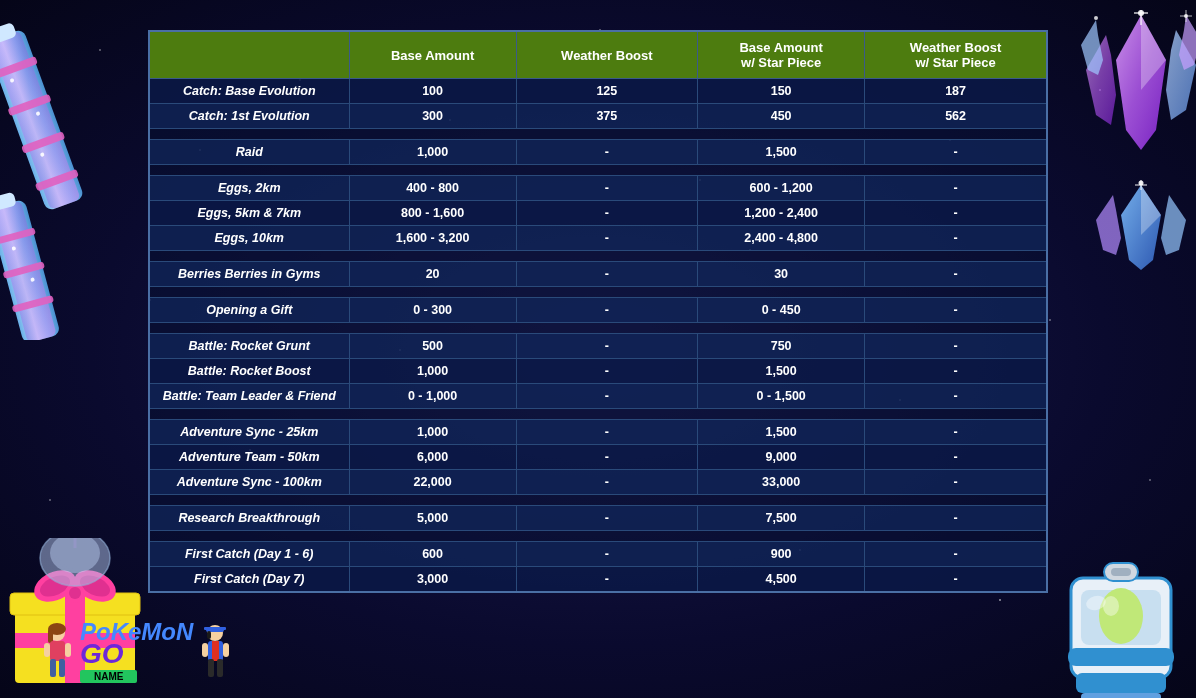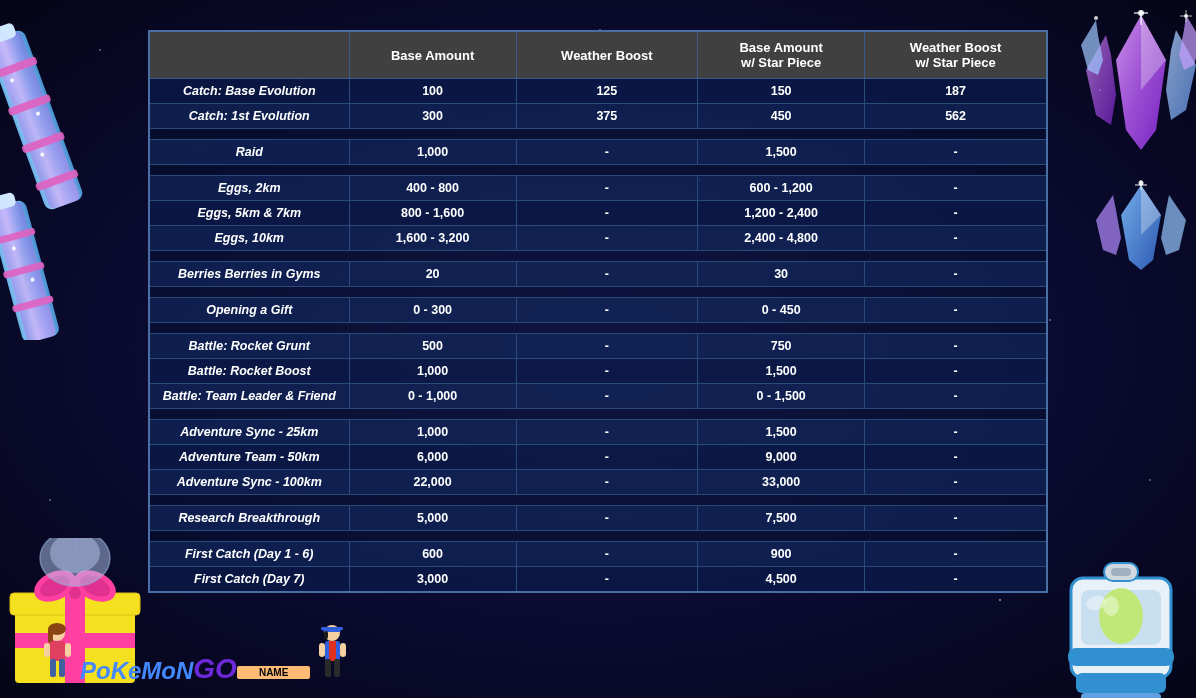--- a/index.html
+++ b/index.html
@@ -47,21 +47,21 @@
       z-index: 10;
     }
 
     table {
       width: 100%;
       border-collapse: collapse;
       border: 2px solid #4a6fa5;
     }
 
     thead tr th {
-      background-color: #404040;
+      background-color: #4d7c0f;
       color: #ffffff;
       font-size: 13px;
       font-weight: bold;
       padding: 8px 6px;
       border: 1px solid #3a5a8a;
       text-align: center;
       vertical-align: middle;
     }
 
     tbody tr {
@@ -321,26 +321,26 @@
         <rect x="10" y="18" width="15" height="20" rx="3" fill="#e04060"></rect>
 
         <rect x="10" y="36" width="6" height="18" rx="2" fill="#4060a0"></rect>
         <rect x="19" y="36" width="6" height="18" rx="2" fill="#4060a0"></rect>
 
         <rect x="4" y="20" width="6" height="14" rx="3" fill="#f5d0a0"></rect>
         <rect x="25" y="20" width="6" height="14" rx="3" fill="#f5d0a0"></rect>
       </svg>
     </div>
 
-    <div style="display: flex; flex-direction:row; align-items:center;">
+    <div style="display: flex; flex-direction:column; align-items:flex-start;">
       <div style="font-size:24px; font-weight:900; font-style:italic; line-height:1;">
         <span style="color:#4488ff;">PoKeMoN</span>
       </div>
       <div style="font-size:28px; font-weight:900; font-style:italic; color:#6d28d9; line-height:1; margin-top:-4px;">GO</div>
-      <div style="background:#fdba74; color:#000; font-size:10px; font-weight:bold; padding:1px 22px; border-radius:2px; margin-top:2px;">NAME</div>
+      <div style="background:#22c55e; color:#000; font-size:10px; font-weight:bold; padding:1px 14px; border-radius:2px; margin-top:2px;">NAME</div>
     </div>
 
     <div style="width: 35px; height: 60px; margin-left: 5px;">
       <svg width="35" height="60" viewBox="0 0 35 60">
         <circle cx="17" cy="10" r="8" fill="#f5d0a0"></circle>
 
         <rect x="8" y="4" width="18" height="5" rx="2" fill="#3060e0"></rect>
         <rect x="6" y="4" width="22" height="3" rx="1" fill="#3060e0"></rect>
 
         <rect x="9" y="8" width="4" height="8" rx="2" fill="#1a1a1a"></rect>

